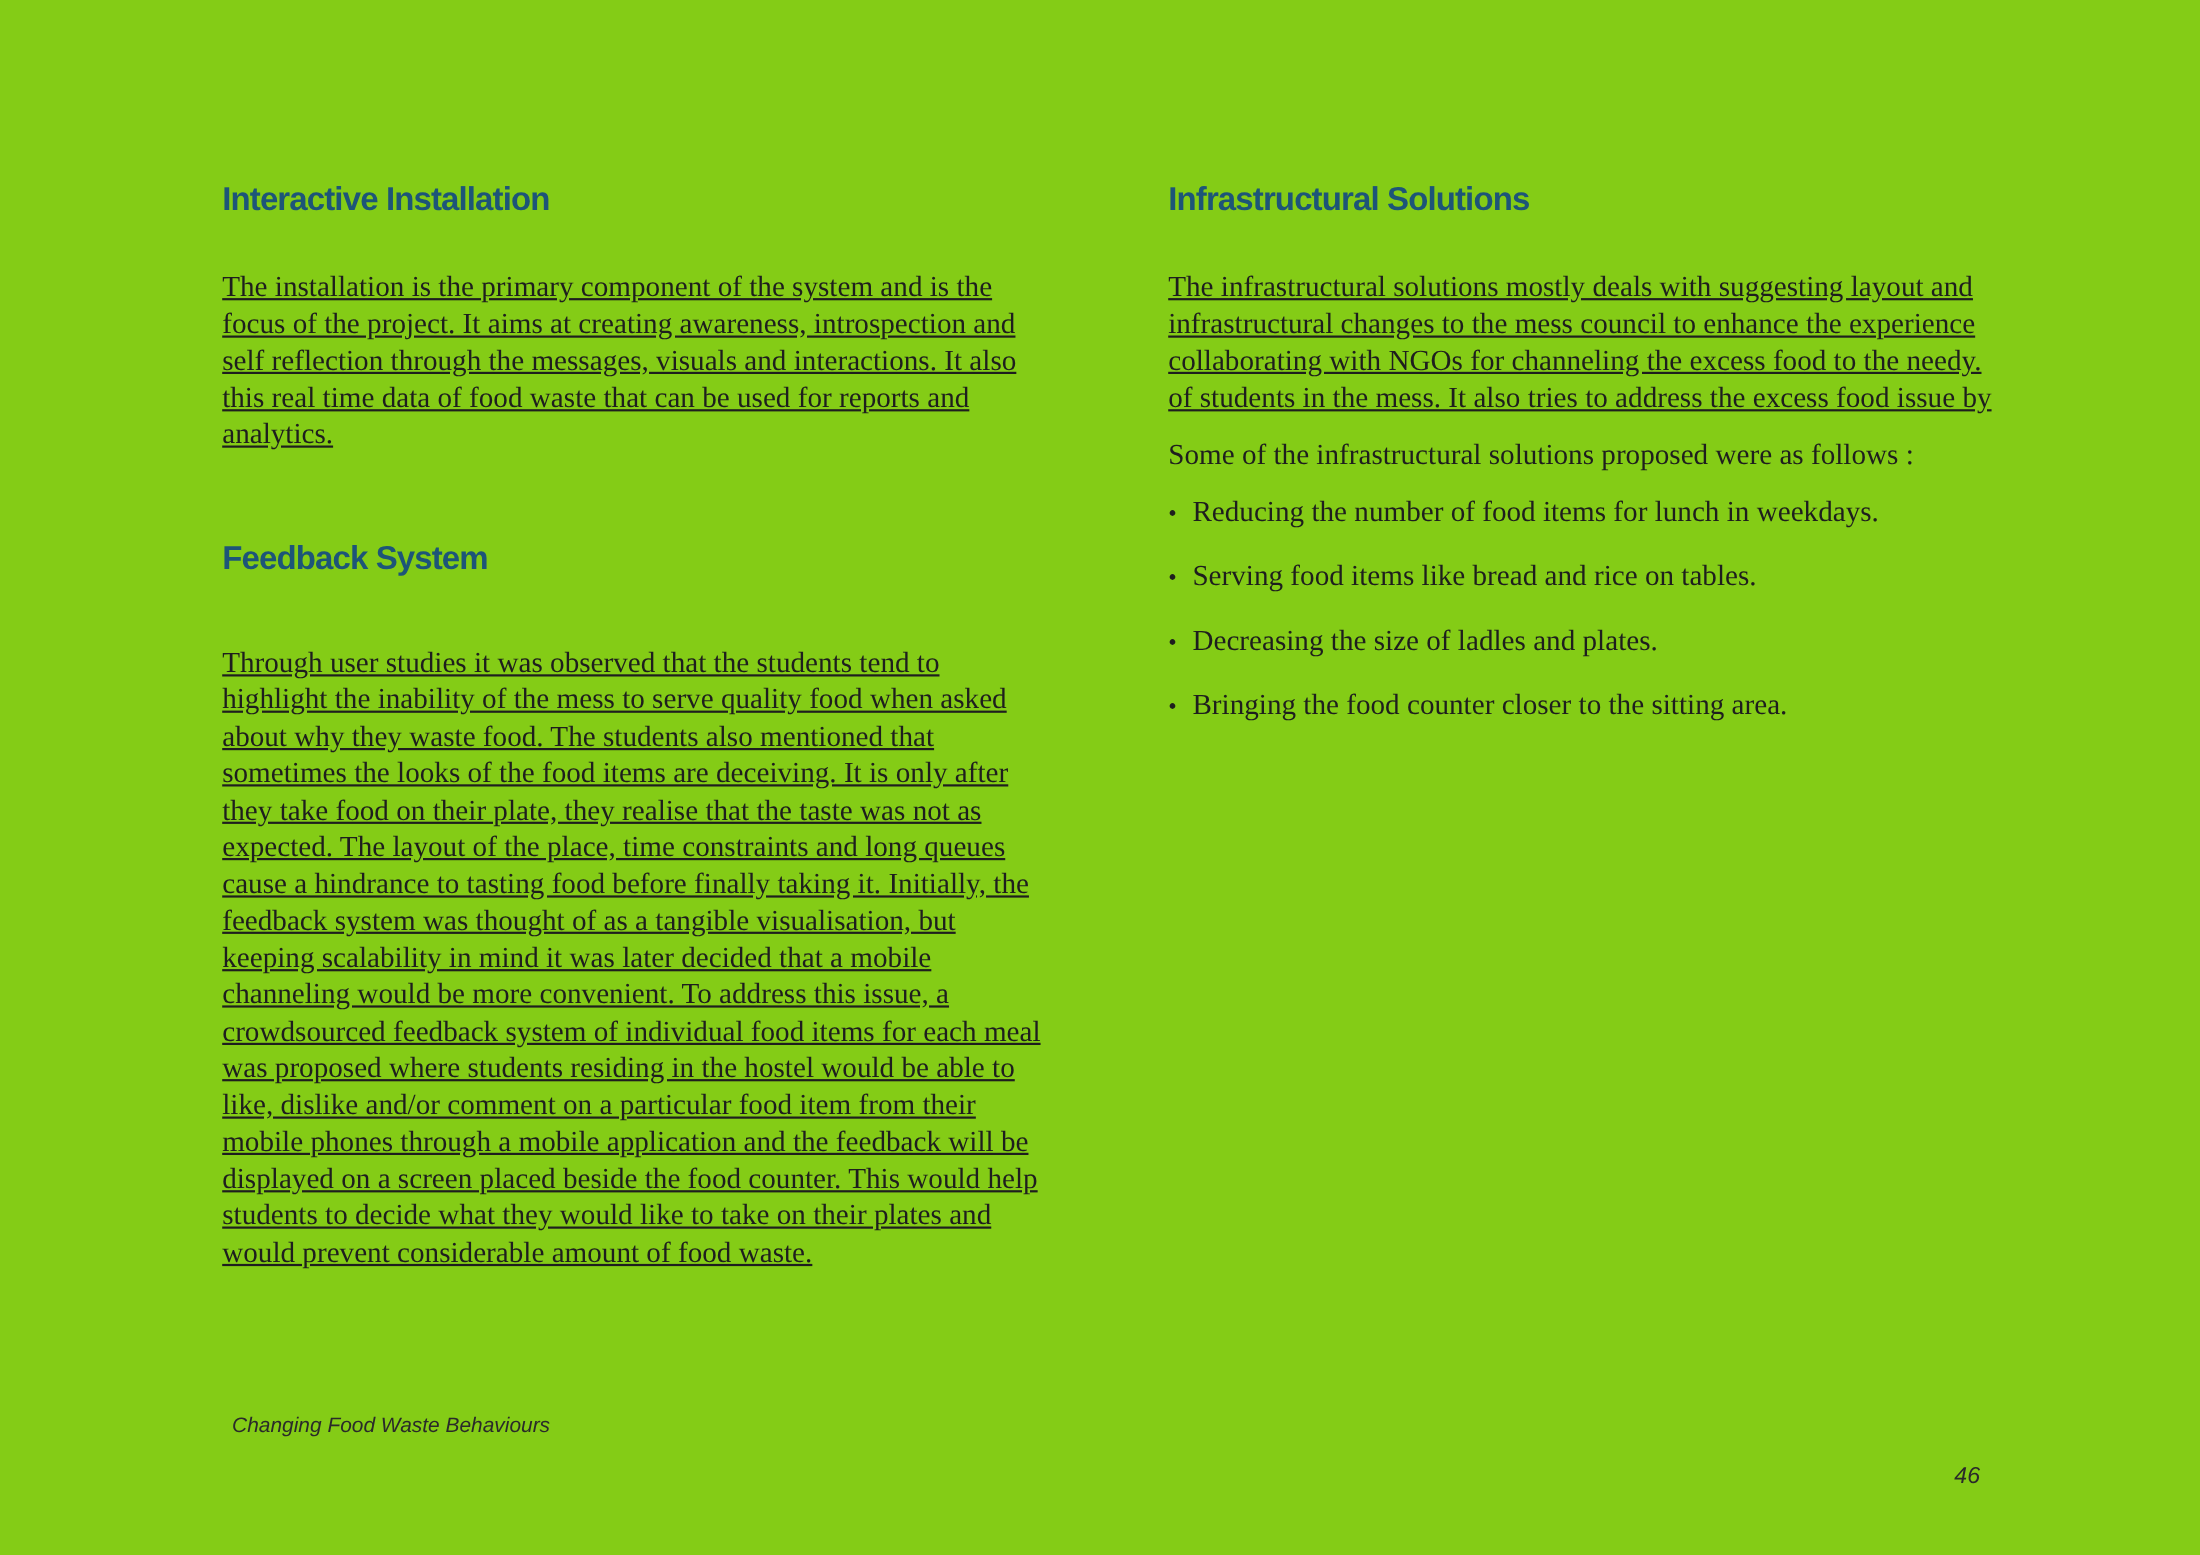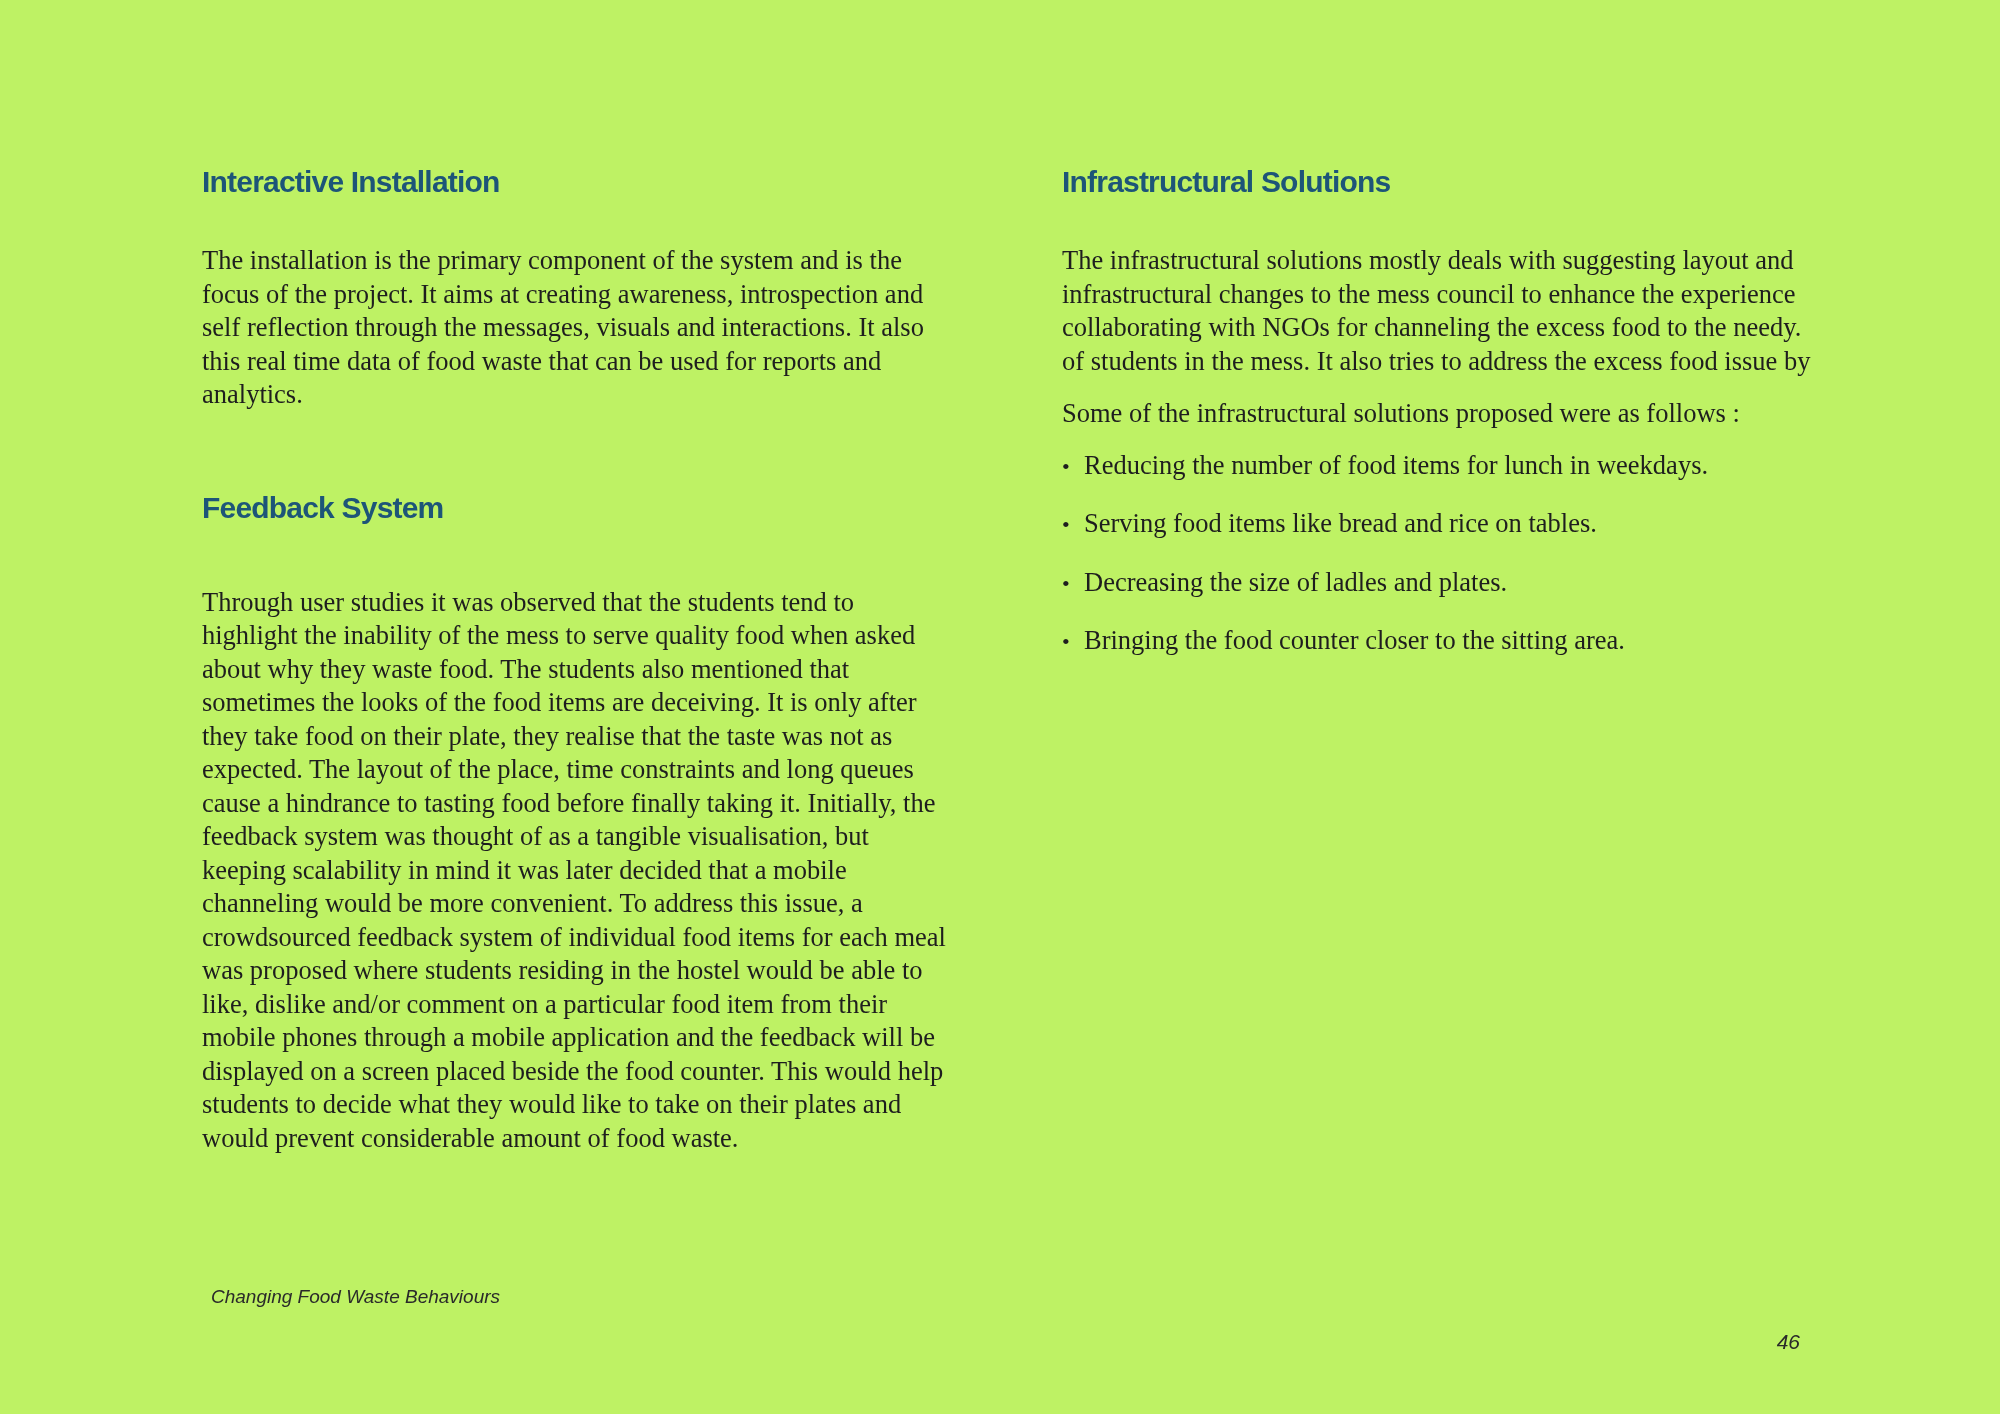--- a/index.html
+++ b/index.html
@@ -1,17 +1,17 @@
 <!DOCTYPE html>
 <html><head>
 <meta charset="utf-8">
 <style>
   html, body { margin: 0; padding: 0; background: #ffffff; }
   body { width: 2000px; height: 1414px; position: relative; overflow: hidden; }
-  .page { position: absolute; left: 0; top: 0; width: 2000px; height: 1414px; background: #bef264; }
+  .page { position: absolute; left: 0; top: 0; width: 2000px; height: 1414px; background: #84cc16; }
   .col { position: absolute; top: 160px; }
   .col-left { left: 202px; width: 760px; }
   .col-right { left: 1062px; width: 760px; }
   h2.section-title {
     margin: 0;
     font-family: "Liberation Sans", sans-serif;
     font-weight: bold;
     font-size: 30px;
     letter-spacing: -0.8px;
     color: #1d5578;
@@ -20,21 +20,21 @@
   .body-text {
     font-family: "Liberation Serif", serif;
     font-size: 26.5px;
     line-height: 33.5px;
     color: #1e1e1e;
     margin: 0;
   }
   .p1 { margin-top: 40px; }
   .section-gap { margin-top: 74px; }
   .p-fb { margin-top: 56px; }
-  .line { display: block; white-space: nowrap; }
+  .line { display: block; white-space: nowrap; text-decoration: underline; }
   .p-after { margin-top: 19px; font-family: Liberation Serif, serif; }
   ul.bullets { list-style: none; margin: 18px 0 0 0; padding: 0; }
   ul.bullets li {
     font-family: "Liberation Serif", serif;
     font-size: 26.5px; line-height: 33.5px; color: #1e1e1e;
     margin-bottom: 24px; display: flex; align-items: baseline;
   }
   .bullet-dot { width: 22px; flex: 0 0 22px; font-size: 22px; }
   .footer-left {
     position: absolute; left: 211px; top: 1286px;

